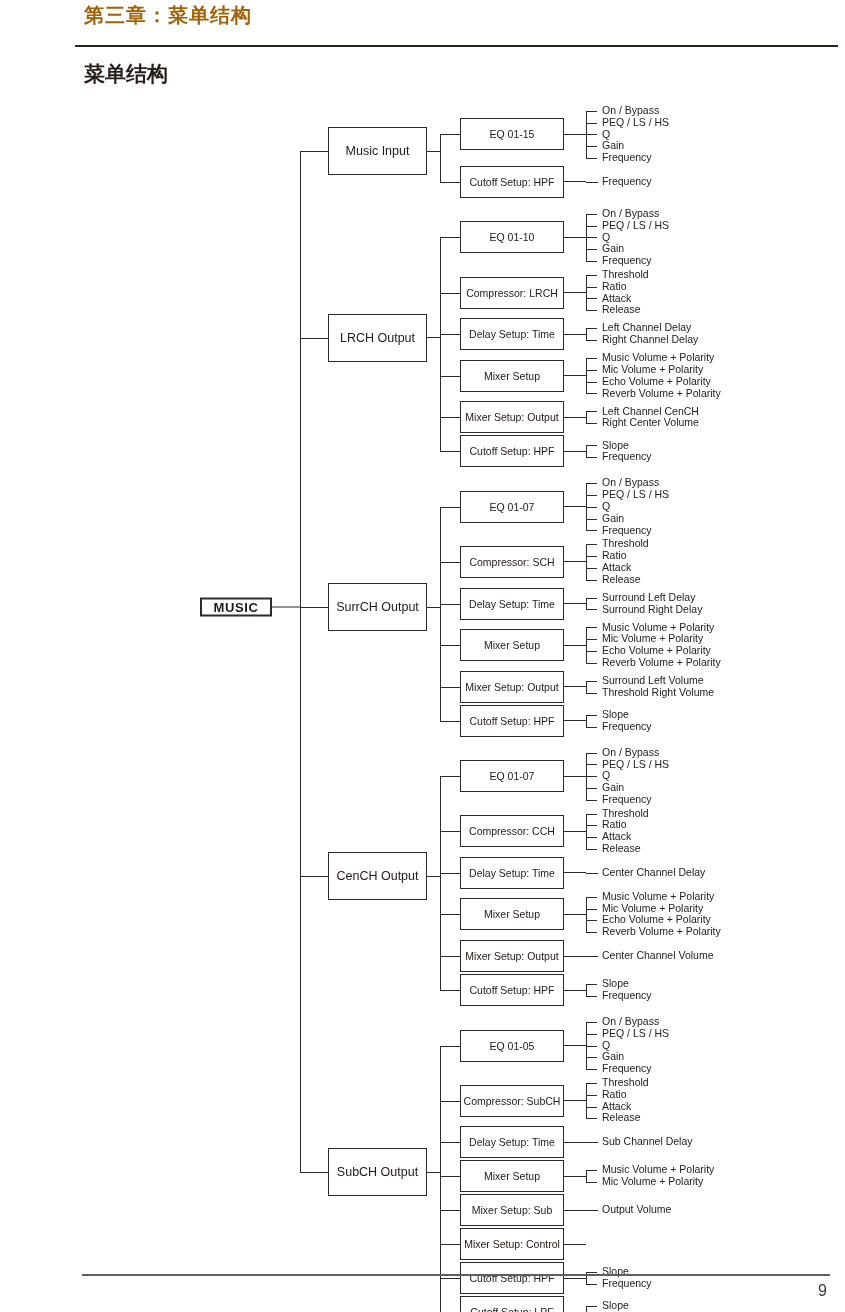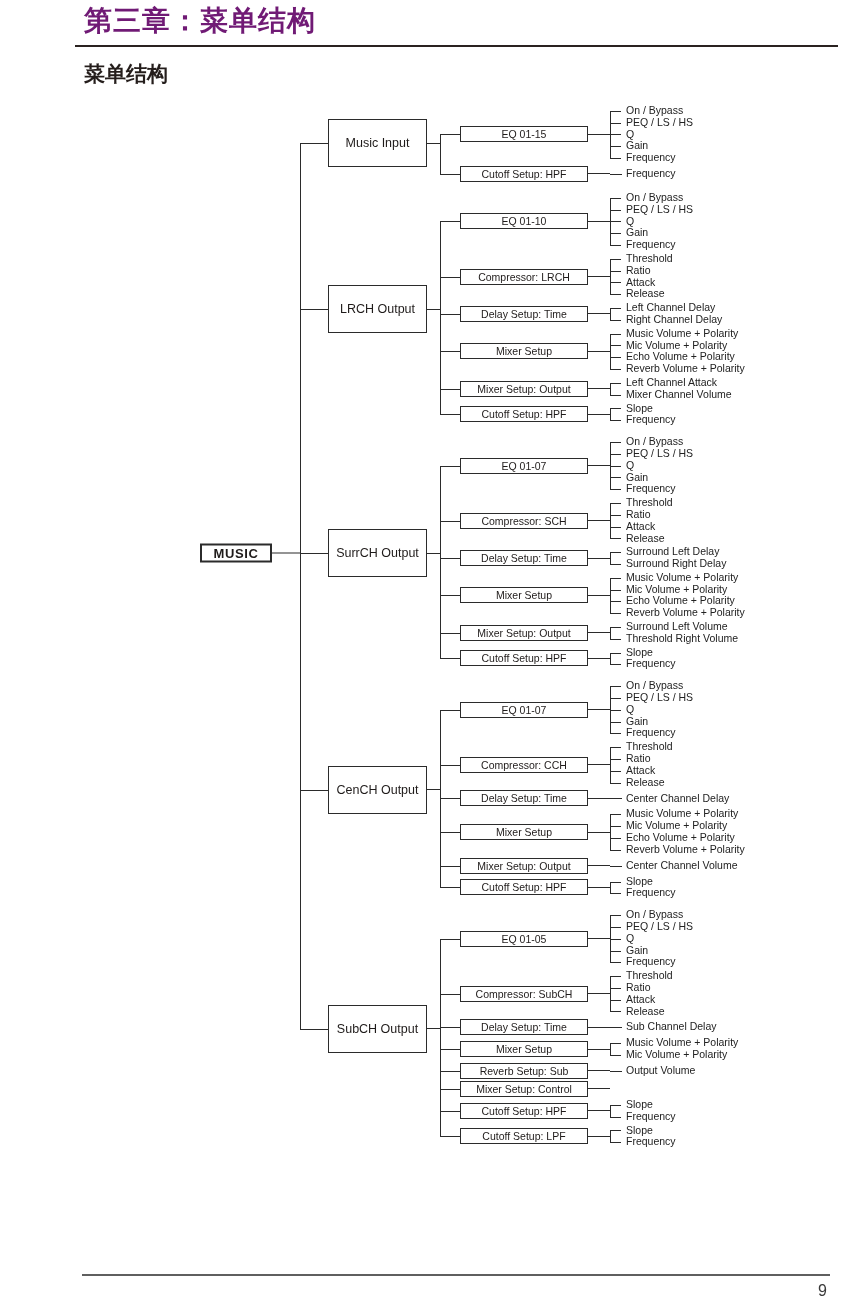--- a/index.html
+++ b/index.html
@@ -10,21 +10,21 @@
   .page{
     position:relative;
     width:845px;height:1312px;
     background:#ffffff;
     font-family:"Liberation Sans", sans-serif;
     color:var(--ink);
     overflow:hidden;
   }
   .chapter-title{
     position:absolute;left:84px;top:2px;
-    font-size:28px;font-weight:bold;letter-spacing:1px;color:#701a75;
+    font-size:20px;font-weight:bold;letter-spacing:1px;color:#a16207;
   }
   .rule-top{
     position:absolute;left:75px;top:45px;width:763px;height:2px;
     background:#2a2220;
   }
   .section-title{
     position:absolute;left:84px;top:60px;
     font-size:21px;font-weight:bold;color:#241d1b;
   }
   .rule-bottom{
@@ -49,21 +49,21 @@
   .group:last-child::after{bottom:auto;height:50%;}
 
   .group-inner{display:flex;align-items:center;}
 
   .node-box{
     box-sizing:border-box;background:#fff;
     border:1.6px solid var(--line);
     text-align:center;white-space:nowrap;
   }
   .branch-box{width:99px;font-size:12.5px;padding:16px 0;}
-  .sub-box{width:128px;font-size:10.5px;padding:1px 0;border-width:1.4px;}
+  .sub-box{width:104px;font-size:10.5px;padding:9px 0;border-width:1.4px;}
   .root-box{
     width:72px;font-size:13px;font-weight:bold;letter-spacing:0.6px;
     padding:0 0;border:2px solid var(--line);
     box-sizing:border-box;background:#fff;text-align:center;white-space:nowrap;
   }
 
   .hlink{width:13px;border-top:1.6px solid var(--line);height:0;flex:none;}
   .hlink2{width:22px;border-top:1.4px solid var(--line);height:0;flex:none;}
 
   .subs{display:flex;flex-direction:column;}
@@ -184,22 +184,22 @@
                     <div class="leaf"><span>Echo Volume + Polarity</span></div>
                     <div class="leaf"><span>Reverb Volume + Polarity</span></div>
                   </div>
                 </div>
               </div>
               <div class="sub">
                 <div class="sub-inner">
                   <div class="node-box sub-box">Mixer Setup: Output</div>
                   <div class="hlink2"></div>
                   <div class="leaves">
-                    <div class="leaf"><span>Left Channel Attack</span></div>
-                    <div class="leaf"><span>Mixer Channel Volume</span></div>
+                    <div class="leaf"><span>Left Channel CenCH</span></div>
+                    <div class="leaf"><span>Right Center Volume</span></div>
                   </div>
                 </div>
               </div>
               <div class="sub">
                 <div class="sub-inner">
                   <div class="node-box sub-box">Cutoff Setup: HPF</div>
                   <div class="hlink2"></div>
                   <div class="leaves">
                     <div class="leaf"><span>Slope</span></div>
                     <div class="leaf"><span>Frequency</span></div>
@@ -405,21 +405,21 @@
                   <div class="node-box sub-box">Mixer Setup</div>
                   <div class="hlink2"></div>
                   <div class="leaves">
                     <div class="leaf"><span>Music Volume + Polarity</span></div>
                     <div class="leaf"><span>Mic Volume + Polarity</span></div>
                   </div>
                 </div>
               </div>
               <div class="sub">
                 <div class="sub-inner">
-                  <div class="node-box sub-box">Reverb Setup: Sub</div>
+                  <div class="node-box sub-box">Mixer Setup: Sub</div>
                   <div class="hlink2"></div>
                   <div class="leaves">
                     <div class="leaf"><span>Output Volume</span></div>
                   </div>
                 </div>
               </div>
               <div class="sub">
                 <div class="sub-inner">
                   <div class="node-box sub-box">Mixer Setup: Control</div>
                   <div class="hlink2"></div>

